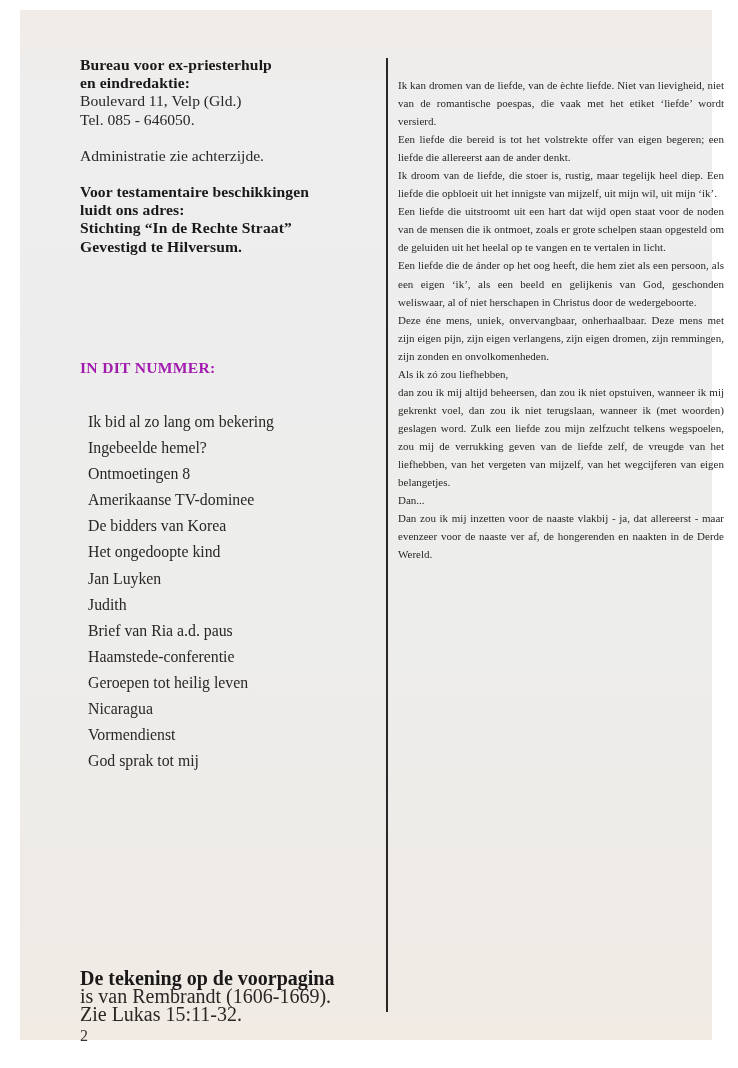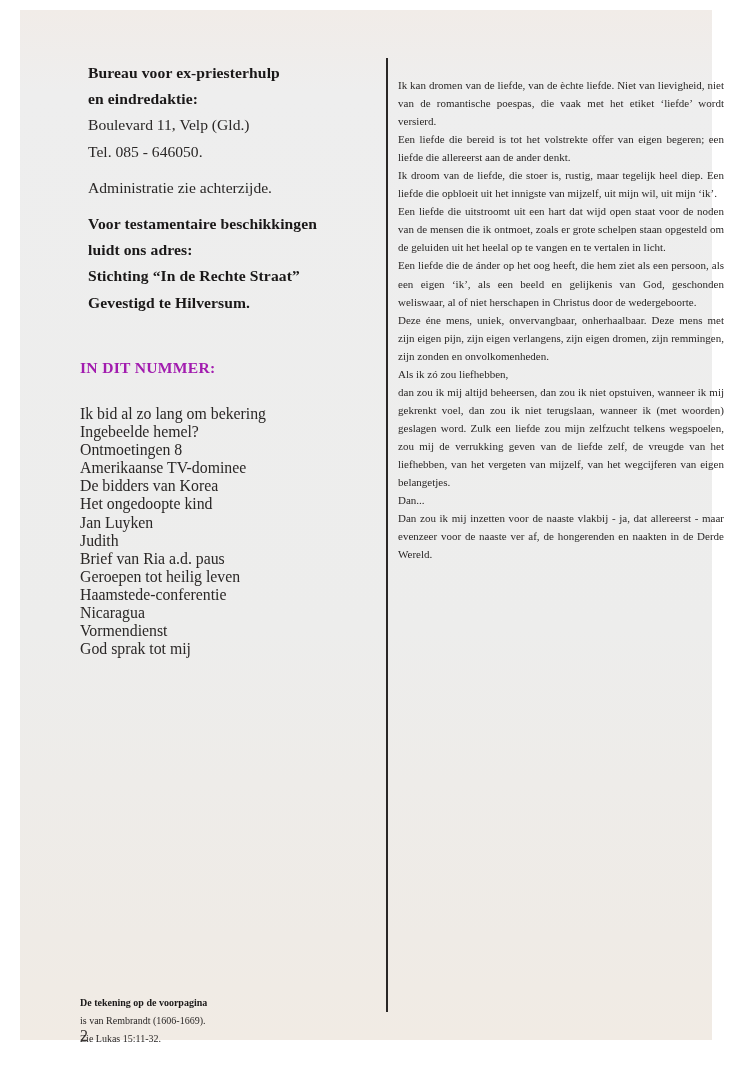--- a/index.html
+++ b/index.html
@@ -20,45 +20,45 @@
     .left-col {
       position: absolute;
       left: 80px; top: 56px;
       width: 290px;
       font-size: 15.6px;
       line-height: 18.2px;
       color: #2a2726;
     }
     .left-col .bold { font-weight: bold; color: #1a1818; letter-spacing: 0.1px; }
     .block { margin: 0 0 18px 0; }
-    .block p { margin: 8px; }
+    .block p { margin: 0; }
     .contents-heading {
       position: absolute;
       left: 80px; top: 359px;
       font-weight: bold;
       font-size: 15.6px;
       letter-spacing: 0.3px;
       color: #a21caf;
     }
     .contents-list {
       position: absolute;
       left: 80px; top: 405px;
       width: 290px;
       margin: 0; padding: 0;
       list-style: none;
       font-size: 15.8px;
       line-height: 18.1px;
       color: #2a2726;
     }
-    .contents-list li { margin: 0; padding: 0; white-space: nowrap; }
+    .contents-list li { margin: 8px; padding: 0; white-space: nowrap; }
     .cover-note {
       position: absolute;
-      left: 80px; top: 994px;
+      left: 80px; top: 969px;
       width: 300px;
-      font-size: 10px;
+      font-size: 20px;
       line-height: 18px;
       color: #2a2726;
     }
     .cover-note p { margin: 0; }
     .cover-note .bold { font-weight: bold; color: #1a1818; }
     .page-number {
       position: absolute;
       left: 80px; top: 1027px;
       font-size: 16px;
       color: #3a3634;
@@ -120,22 +120,22 @@
 <ul class="contents-list">
   <li>Ik bid al zo lang om bekering</li>
   <li>Ingebeelde hemel?</li>
   <li>Ontmoetingen 8</li>
   <li>Amerikaanse TV-dominee</li>
   <li>De bidders van Korea</li>
   <li>Het ongedoopte kind</li>
   <li>Jan Luyken</li>
   <li>Judith</li>
   <li>Brief van Ria a.d. paus</li>
+  <li>Haamstede-conferentie</li>
   <li>Geroepen tot heilig leven</li>
-  <li>Haamstede-conferentie</li>
   <li>Nicaragua</li>
   <li>Vormendienst</li>
   <li>God sprak tot mij</li>
 </ul>
 
 <div class="cover-note">
   <p class="bold">De tekening op de voorpagina</p>
   <p>is van Rembrandt (1606-1669).</p>
   <p>Zie Lukas 15:11-32.</p>
 </div>

